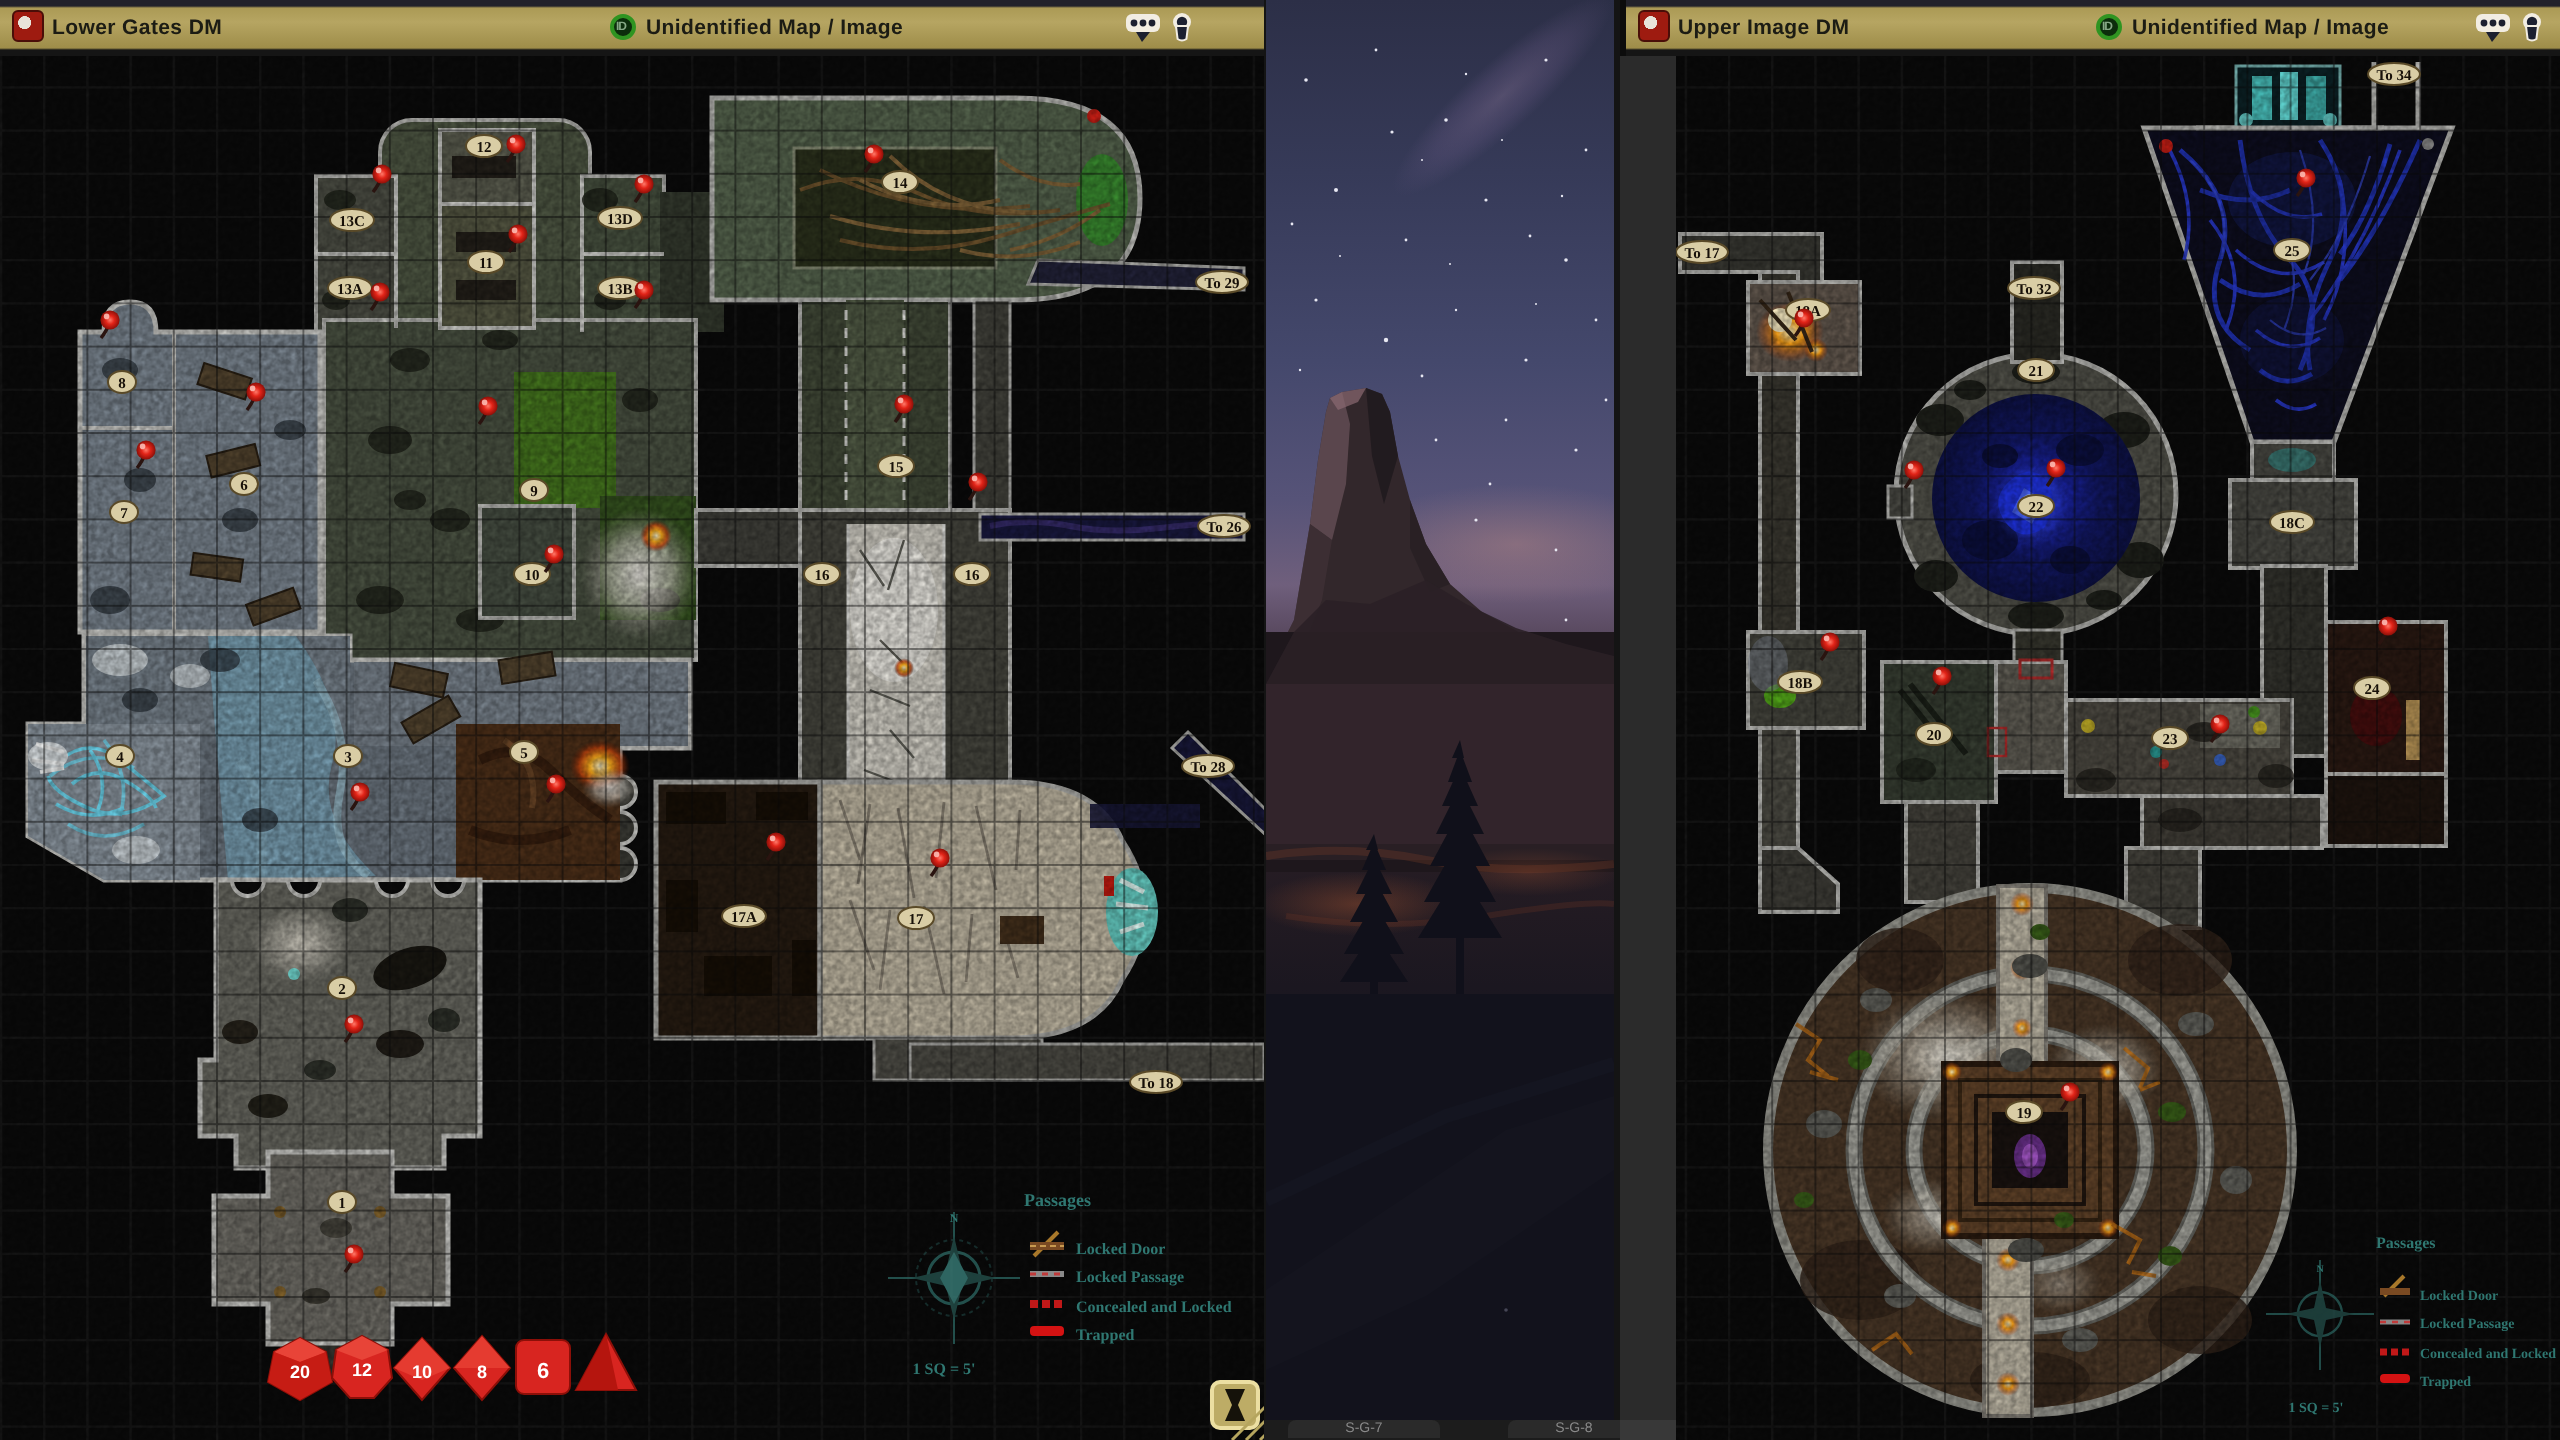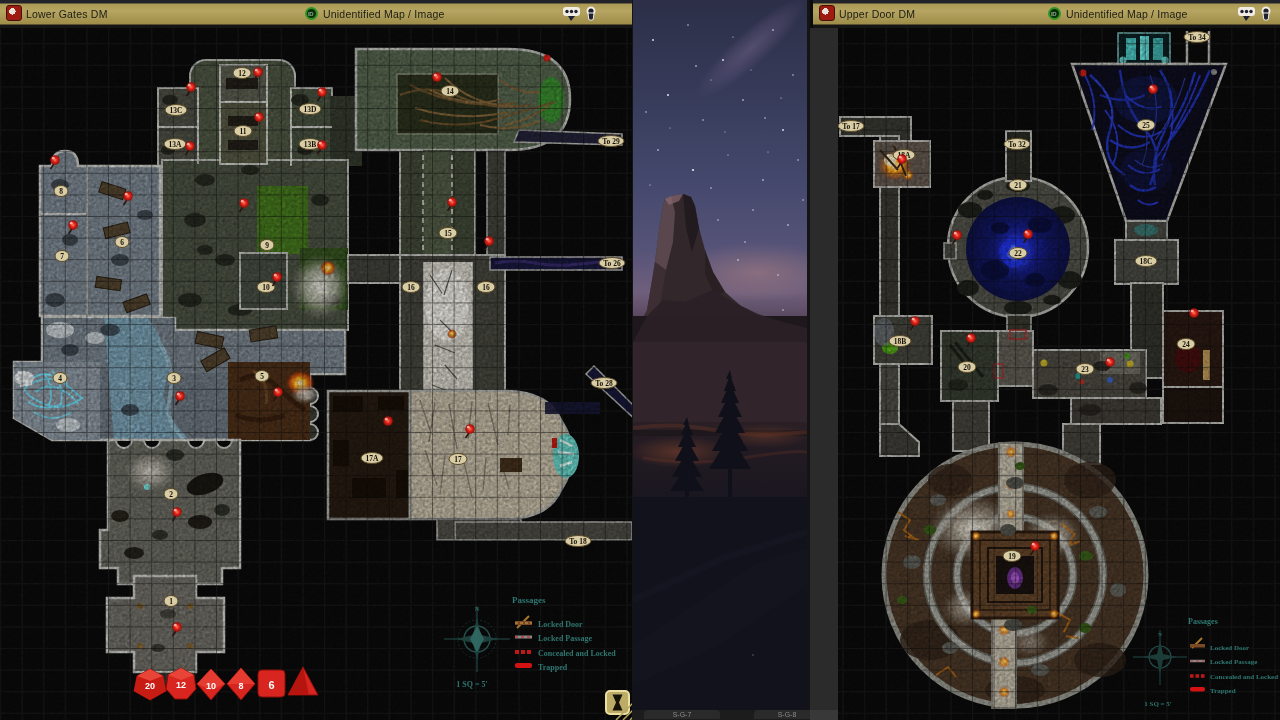--- a/index.html
+++ b/index.html
@@ -1,18 +1,18 @@
 <!DOCTYPE html>
 <html><head>
 <meta charset="utf-8">
 <style>
 html,body{margin:0;padding:0;width:1280px;height:720px;background:#060606;overflow:hidden;font-family:"Liberation Sans",sans-serif}
 .win{position:absolute;top:0;height:720px;overflow:hidden}
 .tbar{position:absolute;left:0;right:0;top:0;height:28px;background:linear-gradient(180deg,#22222a 0,#22222a 3px,#ab9a55 4px,#b6a562 11px,#9e8d49 24px,#151515 25px,#151515 28px)}
-.tt{position:absolute;top:8px;font-size:10.5px;font-weight:normal;color:#1c1c14;letter-spacing:.2px}
+.tt{position:absolute;top:8px;font-size:10.5px;font-weight:bold;color:#1c1c14;letter-spacing:.2px}
 .fgicon{position:absolute;top:5px;width:16px;height:16px;border-radius:3px;background:radial-gradient(circle at 38% 38%,#e8e4da 0 26%,#9e1b10 27% 100%);border:1px solid #4a0e08;box-sizing:border-box}
 .idicon{position:absolute;top:7px;width:13px;height:13px;border-radius:50%;background:#0c2d0c;border:2px solid #2f9421;box-sizing:border-box}
 .idicon:after{content:"ID";position:absolute;left:1px;top:1.5px;font-size:6px;font-weight:bold;color:#86a886;letter-spacing:-0.5px}
 svg{position:absolute;display:block}
 .leg{font-family:"Liberation Serif",serif;font-weight:bold;fill:#2f7771}
 </style>
 </head>
 <body>
 
 <div class="win" id="lw" style="left:0;width:632px;background:#0c0c0c">
@@ -855,21 +855,21 @@
           <use href="#pin2" x="1194" y="313"></use>
           <use href="#pin2" x="957" y="235"></use>
 <use href="#pin2" x="1028" y="234"></use>
           <use href="#pin2" x="1153" y="89"></use>
           <use href="#pin2" x="1035" y="546"></use>
 </g>
 </g>
 </svg>
   <div class="tbar" style="left:3px"></div>
   <div class="fgicon" style="left:9px"></div>
-  <div class="tt" style="left:29px">Upper Door DM</div>
+  <div class="tt" style="left:29px">Upper Image DM</div>
   <div class="idicon" style="left:238px"></div>
   <div class="tt" style="left:256px">Unidentified Map / Image</div>
   <svg width="40" height="20" style="left:425px;top:4px">
     <rect x="3" y="3" width="17" height="9" rx="3" fill="#f2ede2"></rect>
     <path d="M8 12 L15 12 L11 17 Z" fill="#1c2030"></path>
     <circle cx="7" cy="7.5" r="1.7" fill="#1c2030"></circle>
       <circle cx="11.5" cy="7.5" r="1.7" fill="#1c2030"></circle>
       <circle cx="16" cy="7.5" r="1.7" fill="#1c2030"></circle>
     <circle cx="31" cy="7" r="4.5" fill="#f2ede2"></circle>
       <circle cx="31" cy="7" r="2.6" fill="#1c2030"></circle>

